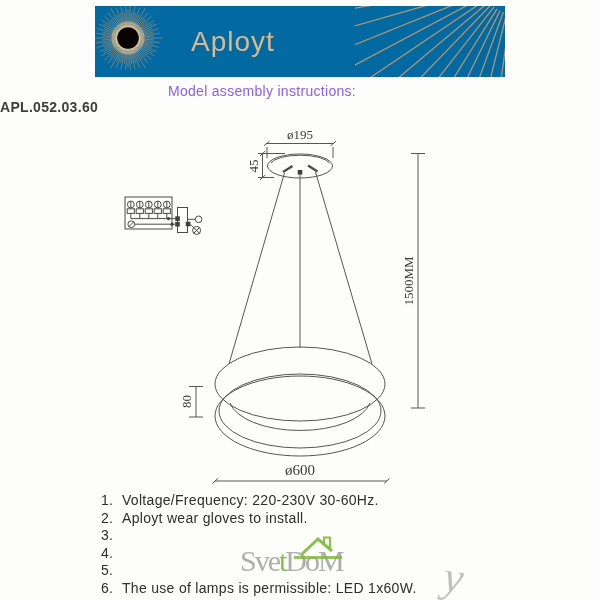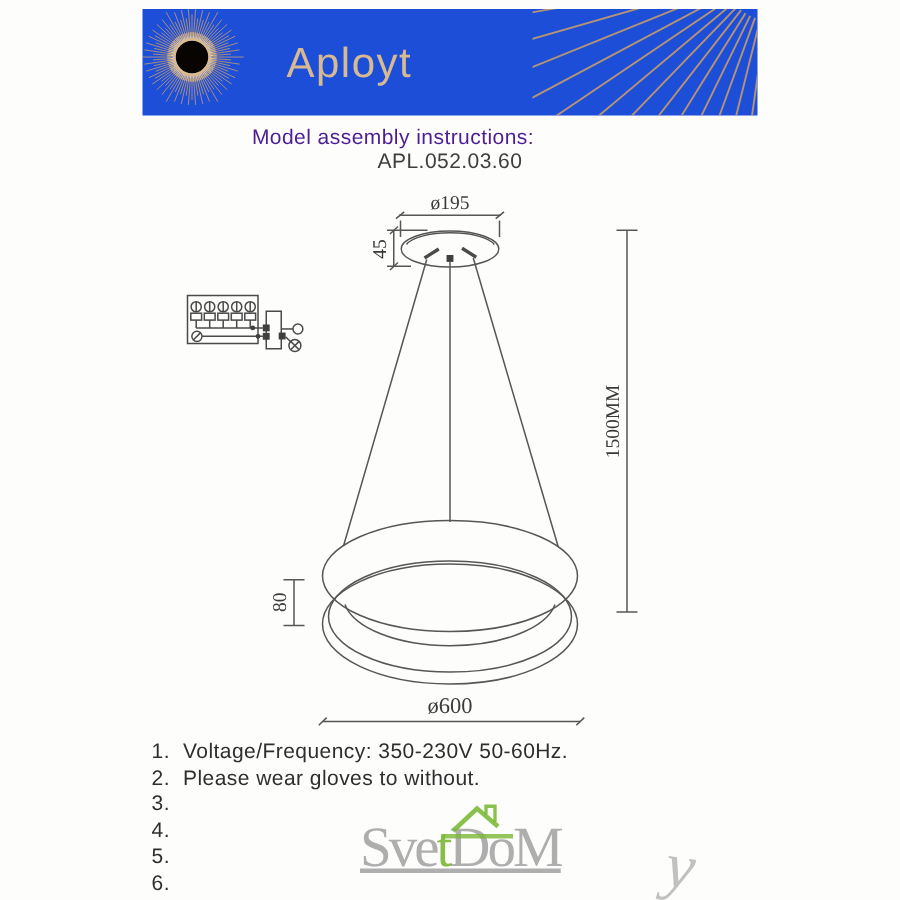--- a/index.html
+++ b/index.html
@@ -5,39 +5,39 @@
   html,body{margin:0;padding:0;}
   body{
     width:600px;height:600px;position:relative;overflow:hidden;
     background:#ffffff;font-family:"Liberation Sans",sans-serif;
   }
   .page{position:absolute;inset:0;background:#fdfdfc;}
 
   
   .banner{
     position:absolute;left:95px;top:6px;width:410px;height:71px;
-    background:#1d4ed8;overflow:hidden;
+    background:#0369a1;overflow:hidden;
   }
   .banner svg{position:absolute;top:0;}
   #burst-svg{left:0;}
   #fan-svg{right:0;}
   .brand{
     position:absolute;left:96px;top:0;height:100%;
     display:flex;align-items:center;
     font-size:28px;letter-spacing:1px;color:#d7ba92;font-weight:400;
   }
 
   
   .title-line{
     position:absolute;left:0;top:83px;width:524px;text-align:center;
-    font-size:14px;letter-spacing:.3px;color:#4c1d95;
+    font-size:14px;letter-spacing:.3px;color:#8b5cf6;
   }
   .model-line{
-    position:absolute;left:0;top:99px;width:600px;text-align:center;
-    font-size:14px;letter-spacing:.3px;color:#3e3e3e;
+    position:absolute;left:0;top:99px;width:600px;
+    font-size:14px;letter-spacing:.3px;color:#3e3e3e;font-weight:bold;
   }
 
   
   #diagram{position:absolute;left:0;top:0;z-index:1;}
   #diagram .ln{stroke:#565656;stroke-width:1;fill:none;}
   #diagram .thick{stroke:#4a4a4a;stroke-width:2.2;fill:none;}
   #diagram .schem{stroke:#4a4a4a;stroke-width:1;fill:none;}
   #diagram .dark{fill:#3f3f3f;stroke:none;}
   #diagram text{
     font-family:"Liberation Serif",serif;font-size:13px;fill:#3a3a3a;
@@ -48,22 +48,22 @@
   .instructions{position:absolute;left:101px;top:492px;z-index:2;}
   .inst-row{display:flex;height:17.6px;align-items:baseline;
     font-size:14px;letter-spacing:.3px;color:#2e2e2e;}
   .inst-num{width:21px;flex:none;}
   .inst-text{white-space:nowrap;}
 
   
   .watermark{position:absolute;inset:0;z-index:3;pointer-events:none;}
   .wm-big{
     position:absolute;left:240px;top:546px;
-    font-family:"Liberation Serif",serif;font-size:38px;line-height:1;
-    letter-spacing:-2px;color:rgba(95,95,95,.5);white-space:nowrap;text-decoration:underline;
+    font-family:"Liberation Serif",serif;font-size:30px;line-height:1;
+    letter-spacing:-2px;color:rgba(95,95,95,.5);white-space:nowrap;
   }
   .wm-big .wm-green{color:rgba(122,183,51,.9);}
   .wm-flourish{
     position:absolute;left:444px;top:552px;
     font-family:"Liberation Serif",serif;font-style:italic;font-size:44px;
     color:rgba(120,120,120,.45);transform:rotate(8deg);
   }
   .wm-tagline{
     position:absolute;left:224px;top:584px;white-space:nowrap;
     font-size:11.5px;letter-spacing:.8px;color:rgba(150,150,150,.78);
@@ -389,37 +389,38 @@
         <path class="schem" d="M190.4 224.5 L193.6 227.7"></path>
         <circle class="schem" cx="196.6" cy="230.4" r="4"></circle>
         <path class="schem" d="M193.8 227.6 L199.4 233.2 M199.4 227.6 L193.8 233.2"></path>
       </g>
     </g>
   </svg>
 
   <div class="instructions">
     <div class="inst-row">
       <span class="inst-num">1.</span>
-      <span class="inst-text">Voltage/Frequency: 350-230V 50-60Hz.</span>
+      <span class="inst-text">Voltage/Frequency: 220-230V 30-60Hz.</span>
     </div>
     <div class="inst-row">
       <span class="inst-num">2.</span>
-      <span class="inst-text">Please wear gloves to without.</span>
+      <span class="inst-text">Aployt wear gloves to install.</span>
     </div>
     <div class="inst-row">
       <span class="inst-num">3.</span>
     </div>
     <div class="inst-row">
       <span class="inst-num">4.</span>
     </div>
     <div class="inst-row">
       <span class="inst-num">5.</span>
     </div>
     <div class="inst-row">
       <span class="inst-num">6.</span>
+      <span class="inst-text">The use of lamps is permissible: LED 1x60W.</span>
     </div>
   </div>
 
   <div class="watermark">
     <div class="wm-big"><span>Sve</span><span class="wm-green">t</span><span>DoM</span></div>
     <svg id="wm-house" width="600" height="600" viewBox="0 0 600 600">
       <path d="M302 554 L318 539 L332 551" fill="none" stroke="rgba(122,183,51,.88)" stroke-width="3"></path>
       <path d="M324 543 L324 537.5 L330 537.5 L330 548" fill="none" stroke="rgba(122,183,51,.88)" stroke-width="2.2"></path>
       <path d="M294 557.5 L342 557.5" fill="none" stroke="rgba(122,183,51,.8)" stroke-width="3"></path>
     </svg>

